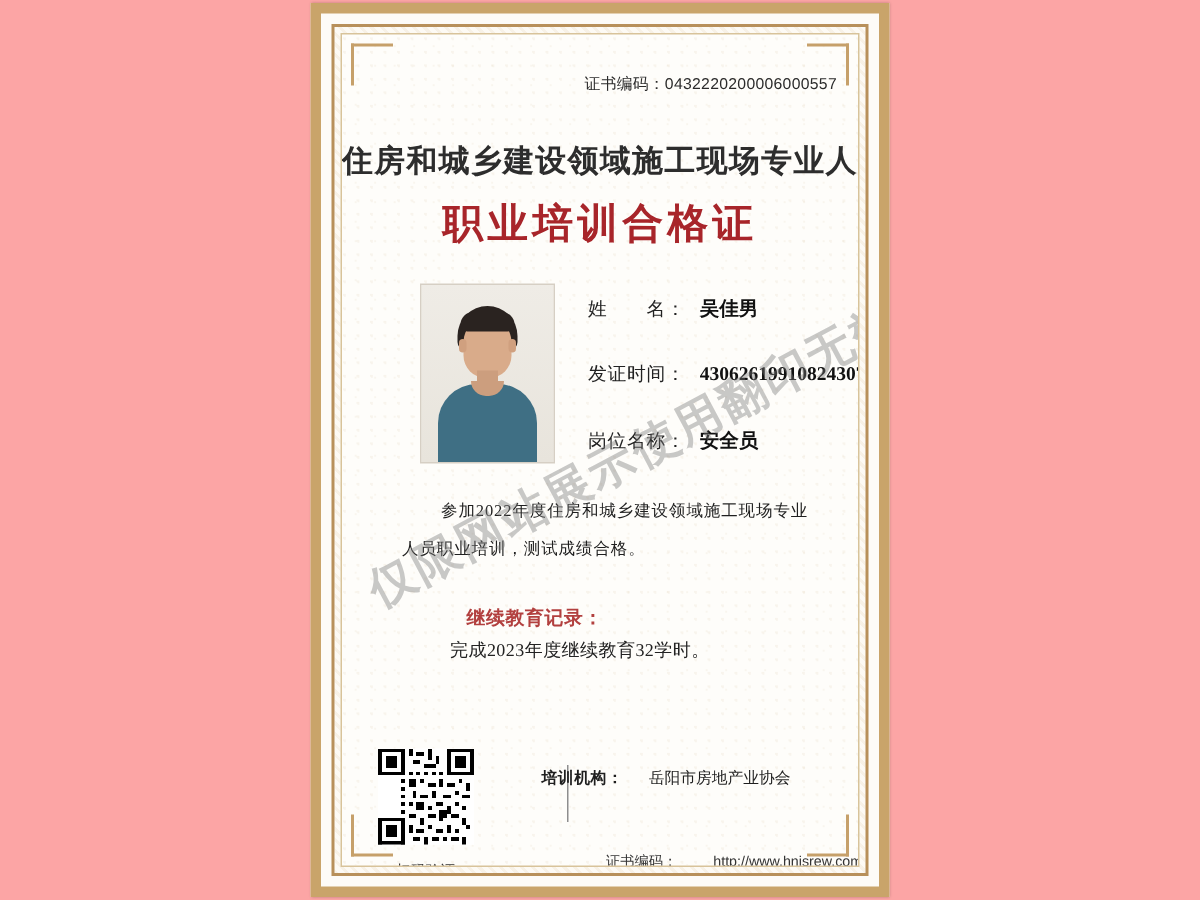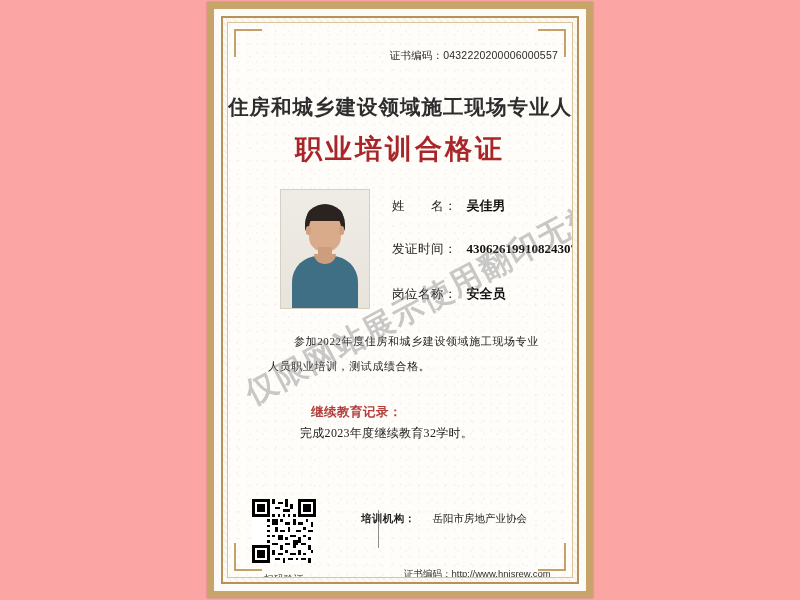--- a/index.html
+++ b/index.html
@@ -289,21 +289,21 @@
   .foot-date { top: 511px; }
 
   .query {
     position: absolute;
     left: 176px;
     top: 545px;
     font-size: 9.5px;
     color: #333;
     white-space: nowrap;
   }
-  .query .url { color: #333; }
+  .query .url { color: #333; margin-left: 24px; }
 
   
   .watermark {
     position: absolute;
     left: 30px;
     top: 150px;
     width: 330px;
     height: 260px;
     pointer-events: none;
     transform: rotate(-28deg);

